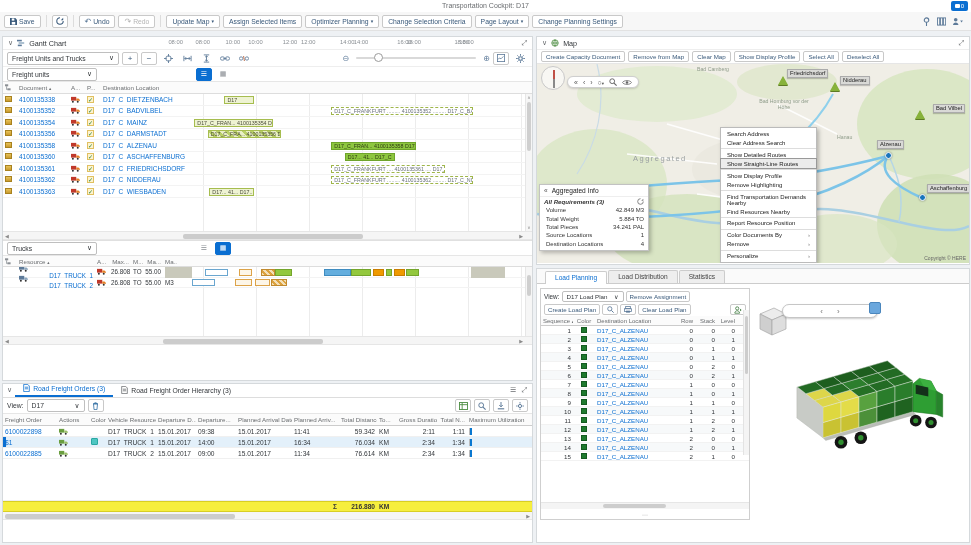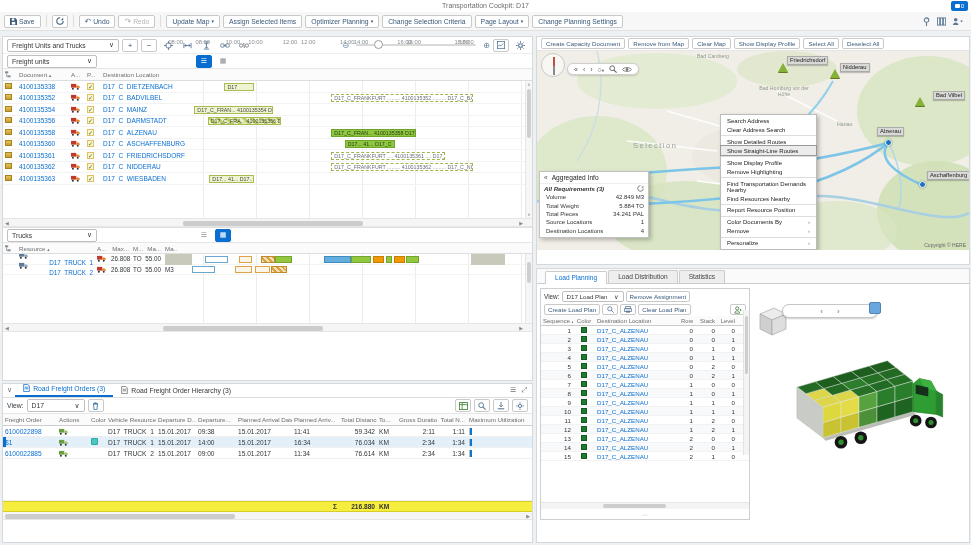--- a/index.html
+++ b/index.html
@@ -250,20 +250,30 @@
         </svg>
       <svg class="mini" width="11" height="9" viewBox="0 0 12 10">
           <circle cx="4" cy="3" r="2" fill="#5d7a99"></circle>
           <path d="M1 9c0-2 1.5-3 3-3s3 1 3 3z" fill="#5d7a99"></path>
           <path d="M9 4l1.5 2L12 4z" fill="#5d7a99"></path>
         </svg>
     </span>
   </div>
 
   <div class="panel gantt-panel">
+    <div class="p-head">
+      <span class="chev">∨</span>
+      <svg class="mini" width="8" height="8" viewBox="0 0 10 10">
+          <rect x="0" y="1" width="6" height="2" fill="#5d7a99"></rect>
+          <rect x="2" y="4" width="7" height="2" fill="#9bb2c6"></rect>
+          <rect x="1" y="7" width="5" height="2" fill="#5d7a99"></rect>
+        </svg>
+      <span class="ptitle">Gantt Chart</span>
+      <span class="expand">⤢</span>
+    </div>
     <div class="g-toolbar">
       <span class="selbox" style="width:112px">
         <span>Freight Units and Trucks</span>
         <span class="caret">∨</span>
       </span>
       <span class="iconbtn">+</span>
       <span class="iconbtn">−</span>
       <span class="iconbtn flat">
         <svg class="mini" width="9" height="9" viewBox="0 0 10 10">
             <circle cx="5" cy="5" r="3" fill="none" stroke="#5d7a99"></circle>
@@ -804,20 +814,29 @@
       <span class="rc c8">216.880</span>
       <span class="rc c9">KM</span>
     </div>
     <div class="hscroll">
       <span class="thumb" style="left:2px;width:230px"></span>
       <span class="ar" style="right:2px">▶</span>
     </div>
   </div>
 
   <div class="panel map-panel">
+    <div class="p-head">
+      <span class="chev">∨</span>
+      <svg class="mini" width="8" height="8" viewBox="0 0 10 10">
+          <circle cx="5" cy="5" r="4" fill="none" stroke="#4a8c3f"></circle>
+          <path d="M1 5h8M5 1c2 2.5 2 5.5 0 8M5 1c-2 2.5-2 5.5 0 8" stroke="#4a8c3f" fill="none"></path>
+        </svg>
+      <span class="ptitle">Map</span>
+      <span class="expand">⤢</span>
+    </div>
     <div class="map-btnrow">
 
     <span class="btn" style="height:11px;font-size:6.2px;padding:0 4px">Create Capacity Document</span>
         <span class="btn" style="height:11px;font-size:6.2px;padding:0 4px">Remove from Map</span>
         <span class="btn" style="height:11px;font-size:6.2px;padding:0 4px">Clear Map</span>
         <span class="btn" style="height:11px;font-size:6.2px;padding:0 4px">Show Display Profile</span>
         <span class="btn" style="height:11px;font-size:6.2px;padding:0 4px">Select All</span>
         <span class="btn" style="height:11px;font-size:6.2px;padding:0 4px">Deselect All</span>
       </div>
     <div class="map-area">
@@ -862,21 +881,21 @@
       <span class="mlabel" style="left:303px;top:12px">Nidderau</span>
       <span class="tri" style="left:378px;top:46px"></span>
       <span class="mlabel" style="left:396px;top:40px">Bad Vilbel</span>
       <span class="mtext small" style="left:222px;top:34px;width:50px;text-align:center;line-height:6px">Bad Homburg vor der Höhe</span>
       <span class="mtext small" style="left:300px;top:70px">Hanau</span>
       <span class="mtext small" style="left:160px;top:2px">Bad Camberg</span>
       <span class="mdot" style="left:348px;top:88px"></span>
       <span class="mlabel" style="left:340px;top:76px">Alzenau</span>
       <span class="mdot" style="left:382px;top:130px"></span>
       <span class="mlabel" style="left:390px;top:120px">Aschaffenburg</span>
-      <span class="mtext" style="left:96px;top:90px">Selection</span>
+      <span class="mtext" style="left:96px;top:90px">Aggregated</span>
 
       <div class="ctxmenu">
 
           <div class="mi">
             <span>Search Address</span>
             <span class="arr" style="visibility: hidden;"></span>
           </div>
 
           <div class="mi">
             <span>Clear Address Search</span>

